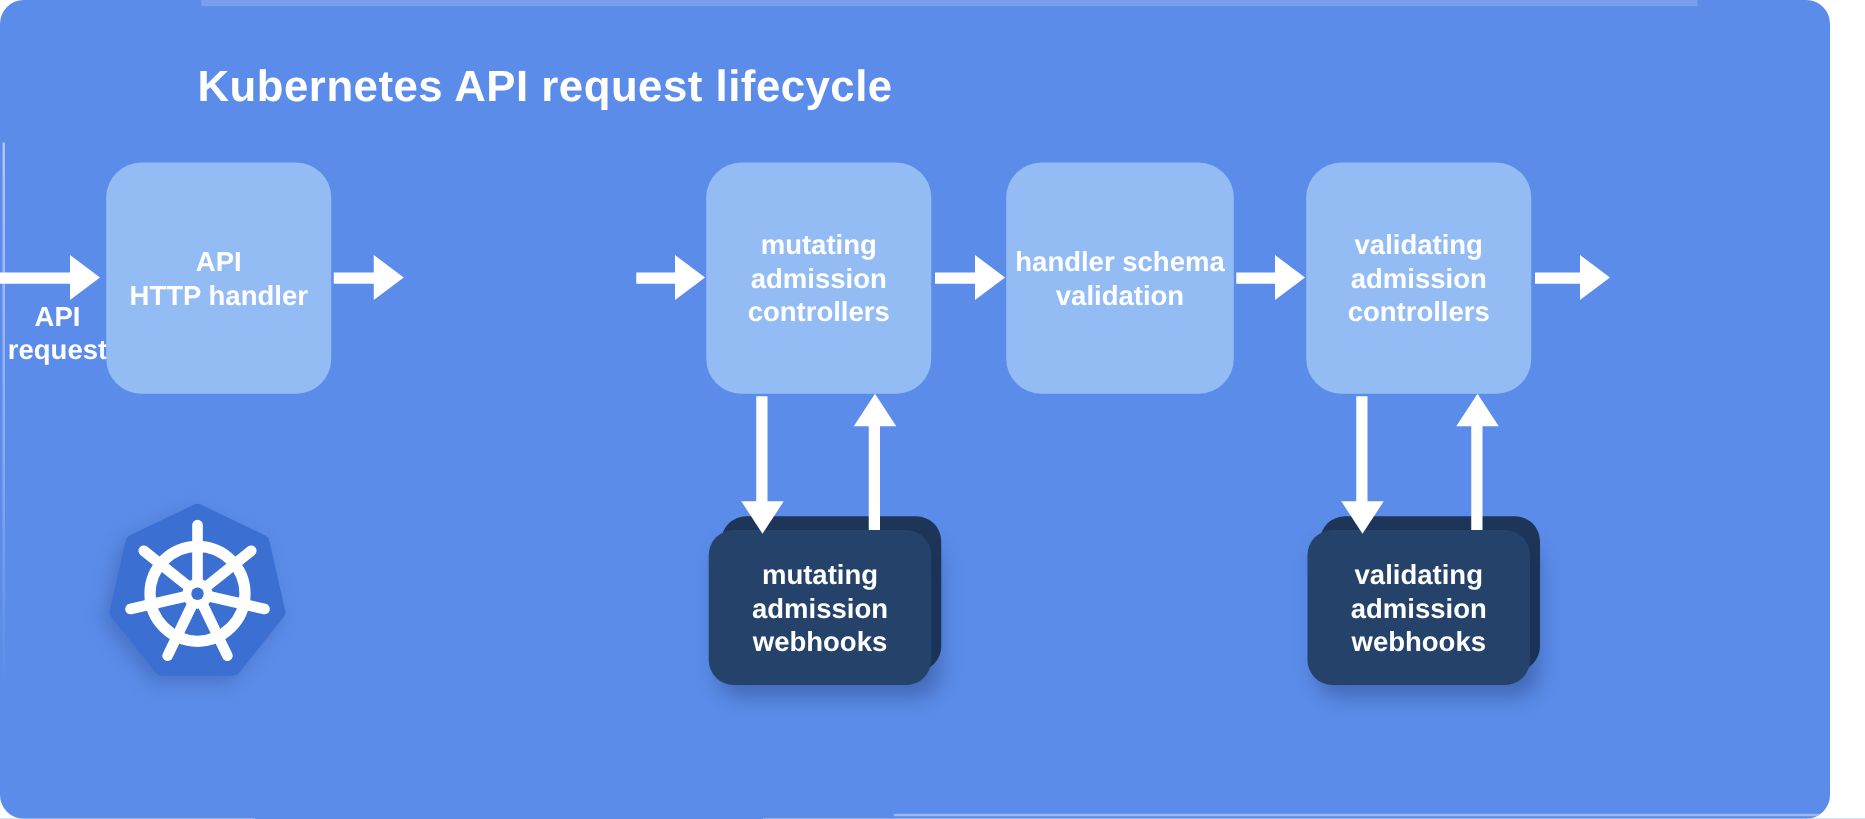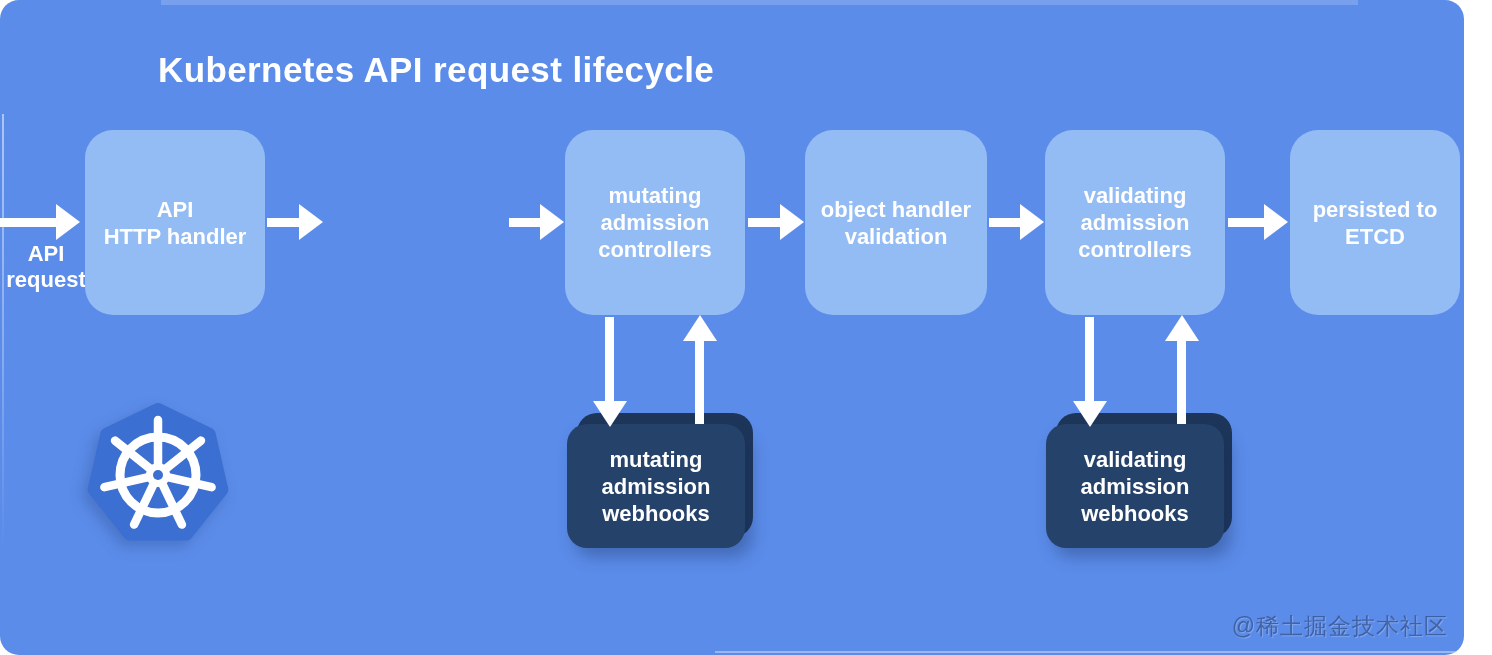--- a/index.html
+++ b/index.html
@@ -135,31 +135,27 @@
   <div class="step-box b1">
     <div class="step-label">API
 HTTP handler</div>
   </div>
   <div class="step-box b3">
     <div class="step-label">mutating
 admission
 controllers</div>
   </div>
   <div class="step-box b4">
-    <div class="step-label">object handler
+    <div class="step-label">handler schema
 validation</div>
   </div>
   <div class="step-box b5">
     <div class="step-label">validating
 admission
 controllers</div>
-  </div>
-  <div class="step-box b6">
-    <div class="step-label">persisted to
-ETCD</div>
   </div>
 
   <div class="webhook-group wg1">
     <div class="webhook-back"></div>
     <div class="webhook-front">
       <div class="webhook-label">mutating
 admission
 webhooks</div>
     </div>
   </div>
@@ -225,15 +221,14 @@
         <line x1="4.8" y1="9.9" x2="23.9" y2="49.6"></line>
         <line x1="-4.8" y1="9.9" x2="-23.9" y2="49.6"></line>
         <line x1="-10.7" y1="2.4" x2="-53.6" y2="12.2"></line>
         <line x1="-8.6" y1="-6.9" x2="-43" y2="-34.4"></line>
       </g>
       <circle cx="0" cy="0" r="12" fill="#ffffff"></circle>
       <circle cx="0" cy="0" r="5" fill="var(--logo-heptagon)"></circle>
     </svg>
   </div>
 
-  <div class="watermark">@稀土掘金技术社区</div>
 
 </div>
 
 </body></html>

